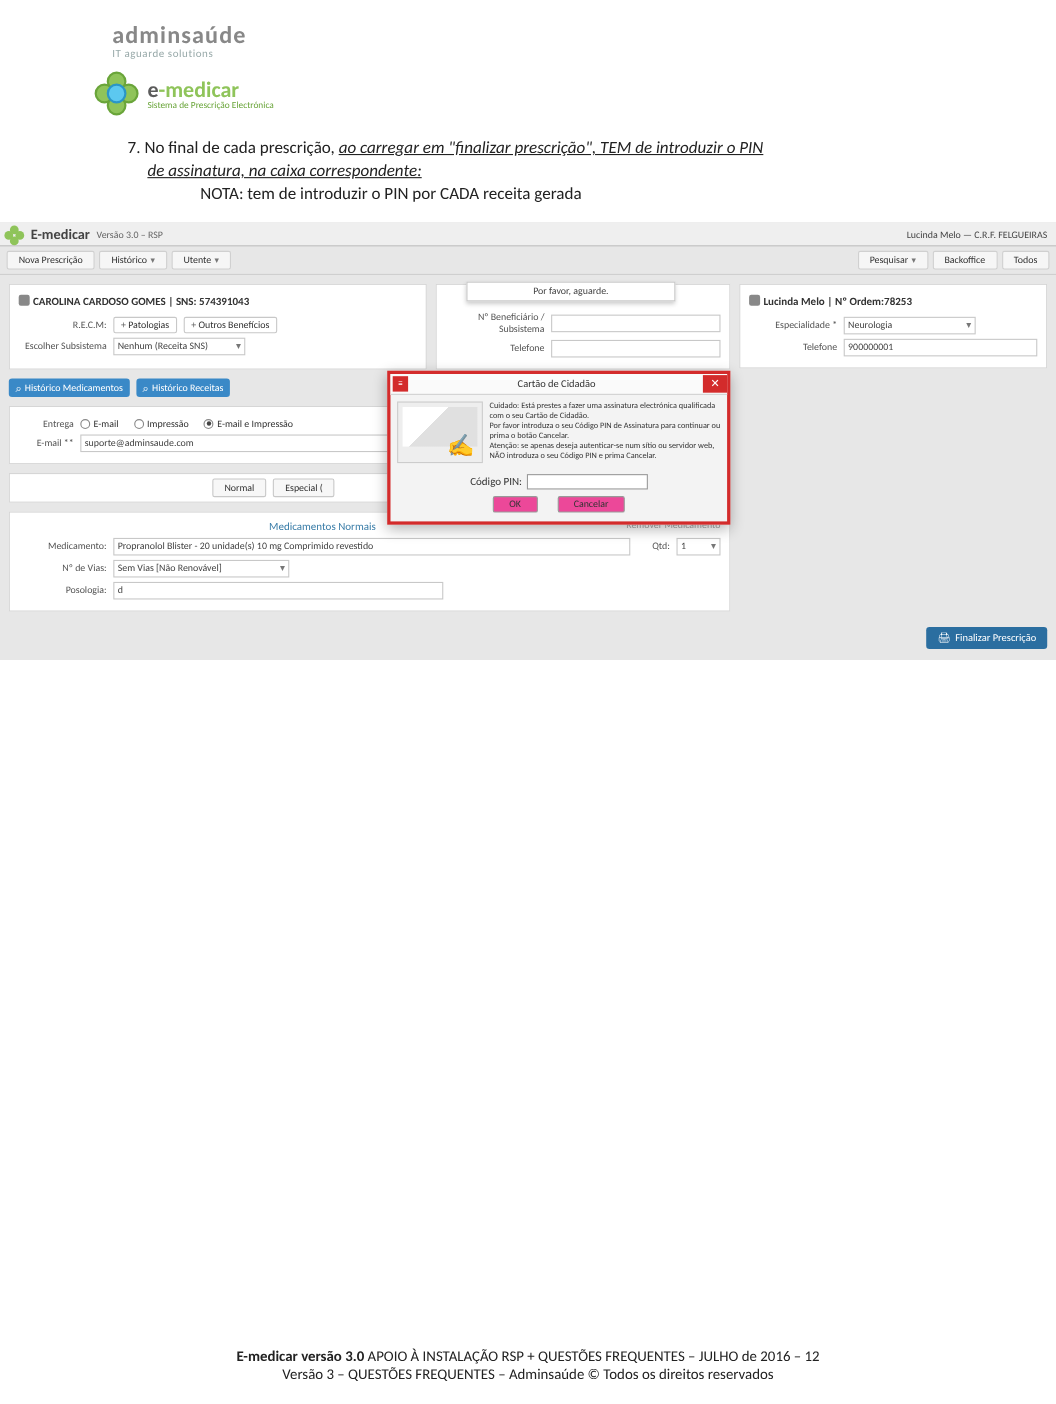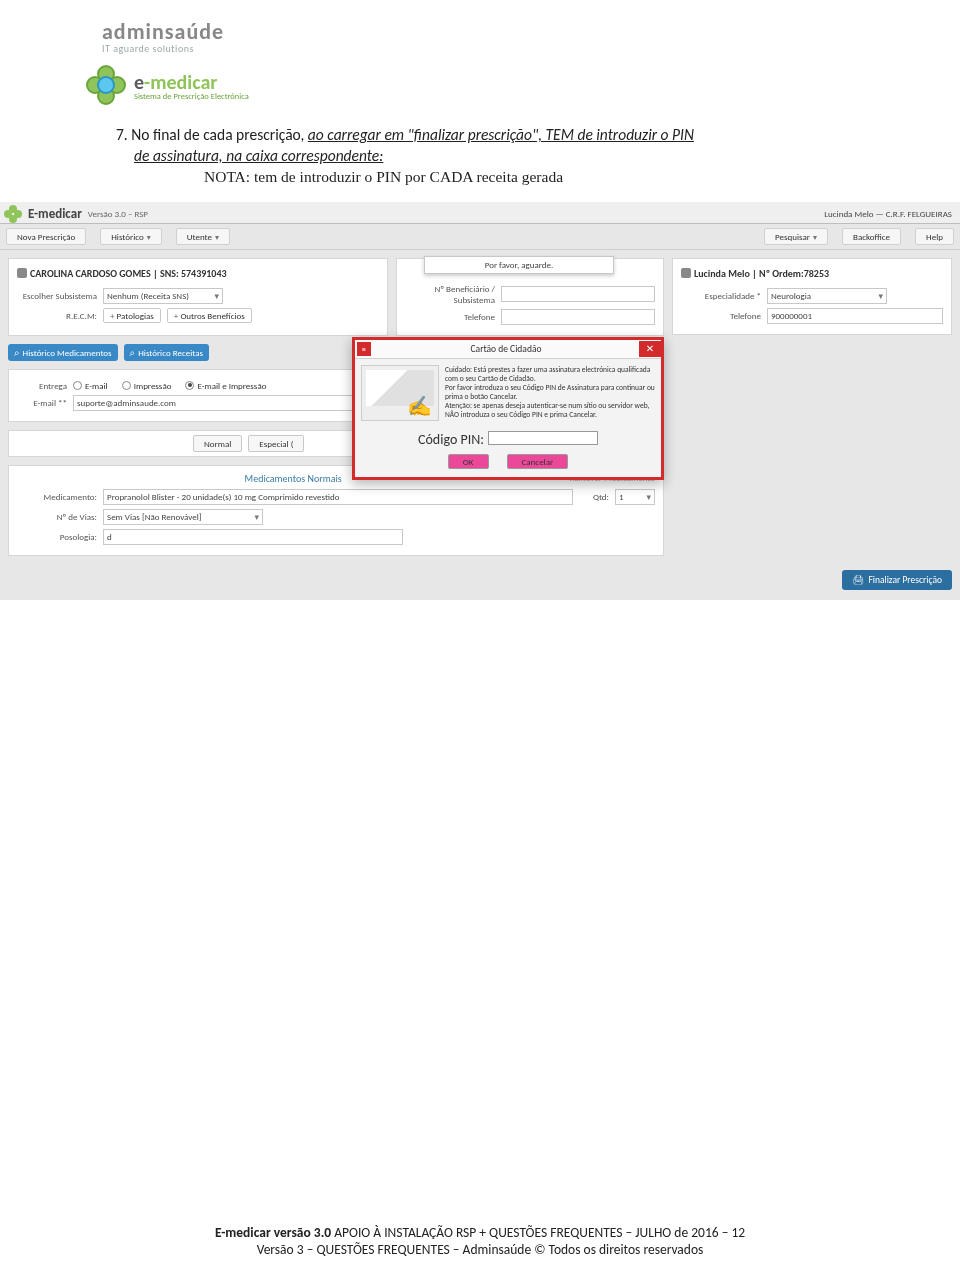--- a/index.html
+++ b/index.html
@@ -19,36 +19,36 @@
   .emed-glyph .l3{top:11px;right:0;}
   .emed-glyph .l4{bottom:0;left:11px;}
   .emed-glyph .core{position:absolute;top:11px;left:11px;width:18px;height:18px;border-radius:50%;background:#5cc8f0;border:2px solid #2a96c7;z-index:2;}
   .emed-text .t1{font-size:20px;font-weight:600;color:#5c5c5c;}
   .emed-text .t1 .dash{color:#8fc45a;}
   .emed-text .t2{font-size:8.5px;color:#6aa53a;margin-top:-3px;}
 
   .body-text{margin:20px 0 14px 80px;max-width:780px;font-size:15.5px;line-height:1.35;}
   .body-text .num{display:inline;}
   .body-text .u{text-decoration:underline;font-style:italic;}
-  .body-text .note{margin-left:88px;font-family:Liberation Serif, serif;}
+  .body-text .note{margin-left:66px;}
 
   
   .shot{margin:4px 0 0 0;border:0;background:#e7e7e7;padding:0;font-size:10px;color:#333;width:960px;position:relative;left:0;}
   .app-top{display:flex;align-items:center;gap:6px;padding:3px 8px 0 4px;border-bottom:1px solid #bdbdbd;background:#efefef;}
   .app-top .mini-glyph{width:18px;height:18px;position:relative;}
   .app-top .mini-glyph span{position:absolute;width:8px;height:8px;border-radius:50%;background:#8fc45a;}
   .app-top .mini-glyph .a{top:0;left:5px;}
   .app-top .mini-glyph .b{top:5px;left:0;}
   .app-top .mini-glyph .c{top:5px;right:0;}
   .app-top .mini-glyph .d{bottom:0;left:5px;}
   .app-top .title{font-size:13px;font-weight:600;color:#444;}
   .app-top .ver{font-size:9px;color:#666;}
   .app-top .spacer{flex:1;}
   .app-top .usr{font-size:9px;color:#444;}
-  .menu-row{display:flex;gap:14px;padding:4px 6px;border-bottom:1px solid #cfcfcf;}
+  .menu-row{display:flex;gap:4px;padding:4px 6px;border-bottom:1px solid #cfcfcf;}
   .tab{background:#f6f6f6;border:1px solid #d0d0d0;padding:2px 10px;border-radius:2px;font-size:9px;color:#333;}
   .tab .chev{font-size:8px;color:#777;margin-left:3px;}
   .menu-row .spacer{flex:1;}
 
   .content{padding:8px;display:grid;grid-template-columns:1fr 280px;gap:8px;}
   .panel{background:#fff;border:1px solid #d6d6d6;padding:6px 8px;}
   .panel-head{font-size:10px;font-weight:700;color:#333;padding:2px 0 4px 0;}
   .panel-head .pi{display:inline-block;width:10px;height:10px;background:#888;vertical-align:-1px;margin-right:3px;border-radius:2px;}
   .frow{display:flex;align-items:center;gap:6px;margin:4px 0;}
   .flabel{width:80px;text-align:right;font-size:9px;color:#555;}
@@ -87,21 +87,21 @@
   .pin-dialog{position:absolute;top:135px;left:352px;width:312px;border:3px solid #d32b2b;background:#f3f3f3;box-shadow:0 4px 12px rgba(0,0,0,.3);}
   .pin-title{display:flex;align-items:center;background:#fafafa;border-bottom:1px solid #d0d0d0;}
   .pin-title .sys{width:14px;height:14px;background:#d32b2b;color:#fff;font-size:8px;display:inline-flex;align-items:center;justify-content:center;margin:2px;}
   .pin-title .txt{flex:1;text-align:center;font-size:9.5px;color:#333;padding:2px 0;}
   .pin-title .close{width:22px;height:16px;background:#d32b2b;color:#fff;font-size:10px;display:inline-flex;align-items:center;justify-content:center;cursor:pointer;}
   .pin-body{display:flex;gap:6px;padding:6px;}
   .pin-illus{width:78px;height:56px;background:#eee;border:1px solid #ccc;position:relative;}
   .pin-illus::before{content:"";position:absolute;inset:4px 4px 14px 4px;background:linear-gradient(135deg,#fff 40%,#e0e0e0 40%);}
   .pin-illus::after{content:"✍";position:absolute;right:6px;bottom:2px;font-size:20px;color:#555;}
   .pin-msg{flex:1;font-size:7.5px;line-height:1.2;color:#333;}
-  .pin-input-row{display:flex;align-items:flex-start;justify-content:center;gap:4px;padding:4px 6px 2px 6px;font-size:14px;}
+  .pin-input-row{display:flex;align-items:flex-start;justify-content:center;gap:4px;padding:4px 6px 2px 6px;font-size:10px;}
   .pin-input{width:110px;height:14px;border:1px solid #999;background:#fff;}
   .pin-actions{display:flex;justify-content:center;gap:18px;padding:4px 0 8px 0;}
   .pin-actions .pbtn{border:1px solid #999;background:#ec4899;font-size:9px;padding:1px 14px;border-radius:2px;}
 
   .shot-wrap{position:relative;}
 
   
   .footer{position:absolute;bottom:18px;left:0;width:960px;text-align:center;font-size:13.5px;color:#222;}
   .footer .l1{font-weight:400;}
   .footer .l1 b{font-weight:700;}
@@ -154,37 +154,37 @@
     <span class="spacer"></span>
     <span class="usr">Lucinda Melo — C.R.F. FELGUEIRAS</span>
   </div>
   <div class="menu-row">
     <span class="tab"><span>Nova Prescrição</span></span>
     <span class="tab"><span>Histórico</span><span class="chev">▾</span></span>
     <span class="tab"><span>Utente</span><span class="chev">▾</span></span>
     <span class="spacer"></span>
     <span class="tab"><span>Pesquisar</span><span class="chev">▾</span></span>
     <span class="tab"><span>Backoffice</span></span>
-    <span class="tab"><span>Help</span></span>
+    <span class="tab"><span>Todos</span></span>
   </div>
 
   <div class="content">
 
     <div class="left-col">
       <div class="row-left">
         <div class="panel">
           <div class="panel-head"><span class="pi"></span><span>CAROLINA CARDOSO GOMES | SNS: 574391043</span></div>
           <div class="frow">
-            <span class="flabel">Escolher Subsistema</span>
-            <span class="fsel">Nenhum (Receita SNS)</span>
-          </div>
-          <div class="frow">
             <span class="flabel">R.E.C.M:</span>
             <span class="chip">Patologias</span>
             <span class="chip">Outros Benefícios</span>
+          </div>
+          <div class="frow">
+            <span class="flabel">Escolher Subsistema</span>
+            <span class="fsel">Nenhum (Receita SNS)</span>
           </div>
         </div>
         <div class="hidden-panel">
           <div style="height:14px"></div>
           <div class="frow">
             <span class="flabel" style="width:90px">Nº Beneficiário / Subsistema</span>
             <span class="finput"></span>
           </div>
           <div class="frow">
             <span class="flabel" style="width:90px">Telefone</span>

